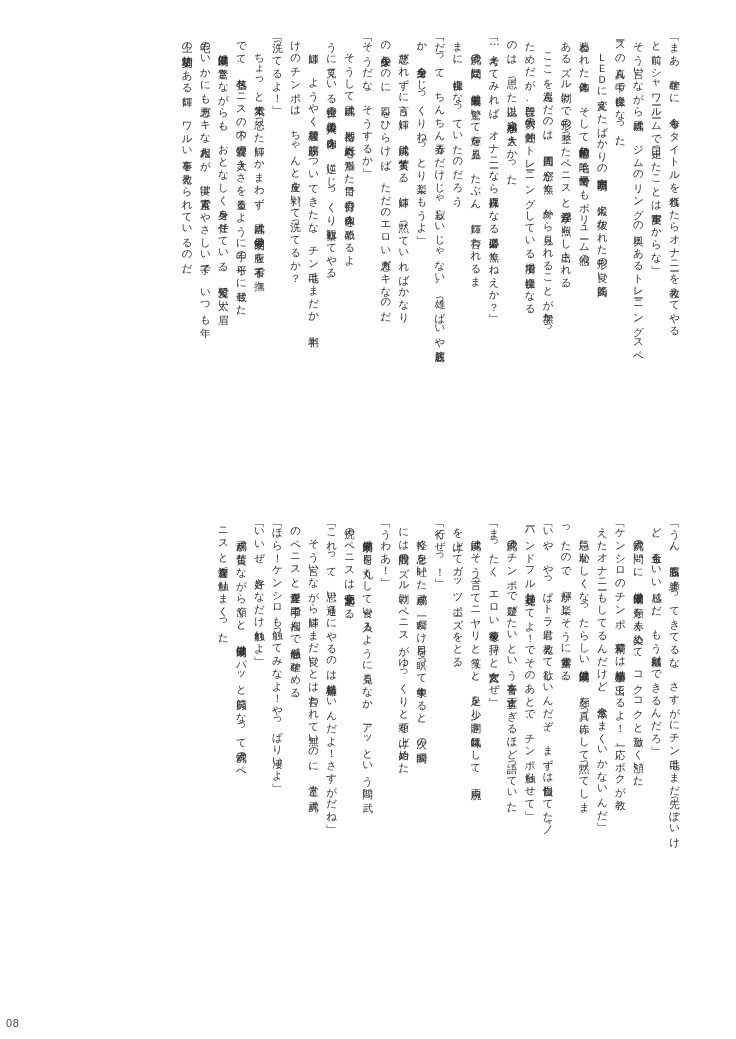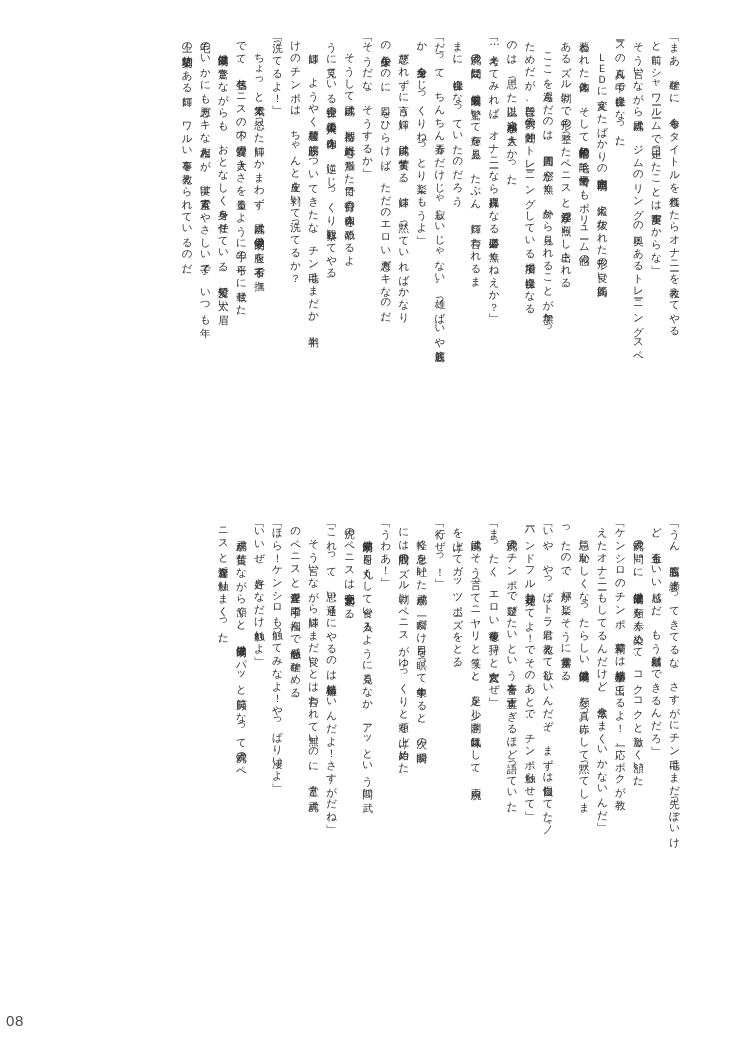--- a/index.html
+++ b/index.html
@@ -44,21 +44,21 @@
     right: 52px;
     height: 470px;
     max-height: 470px;
   }
 
   .page-number {
     position: absolute;
     left: 6px;
     bottom: 10px;
     font-family: "Liberation Sans", sans-serif;
-    font-size: 15px;
+    font-size: 11px;
     color: #4a4a4a;
     letter-spacing: 0.05em;
   }
 </style>
 </head>
 <body>
 
 <div class="page">
 
   <div class="vtext block-top">「まあ、確かに、今年もタイトルを獲れたらオナニーを教えてやる

